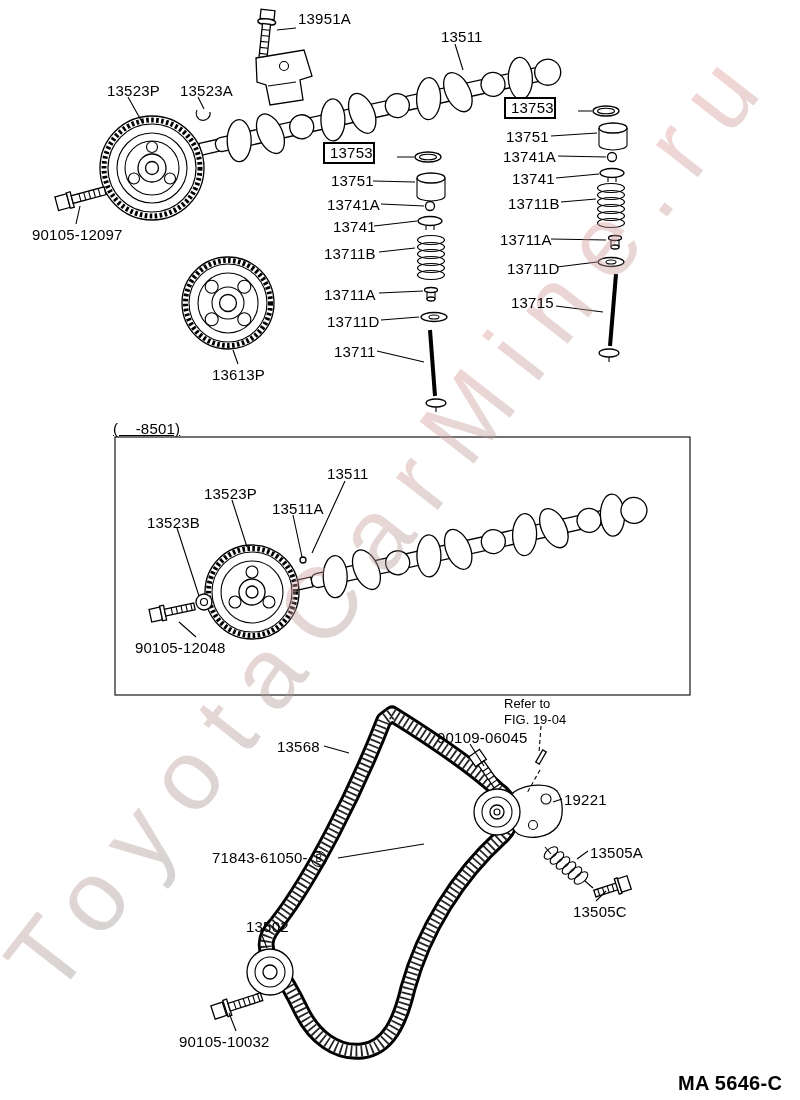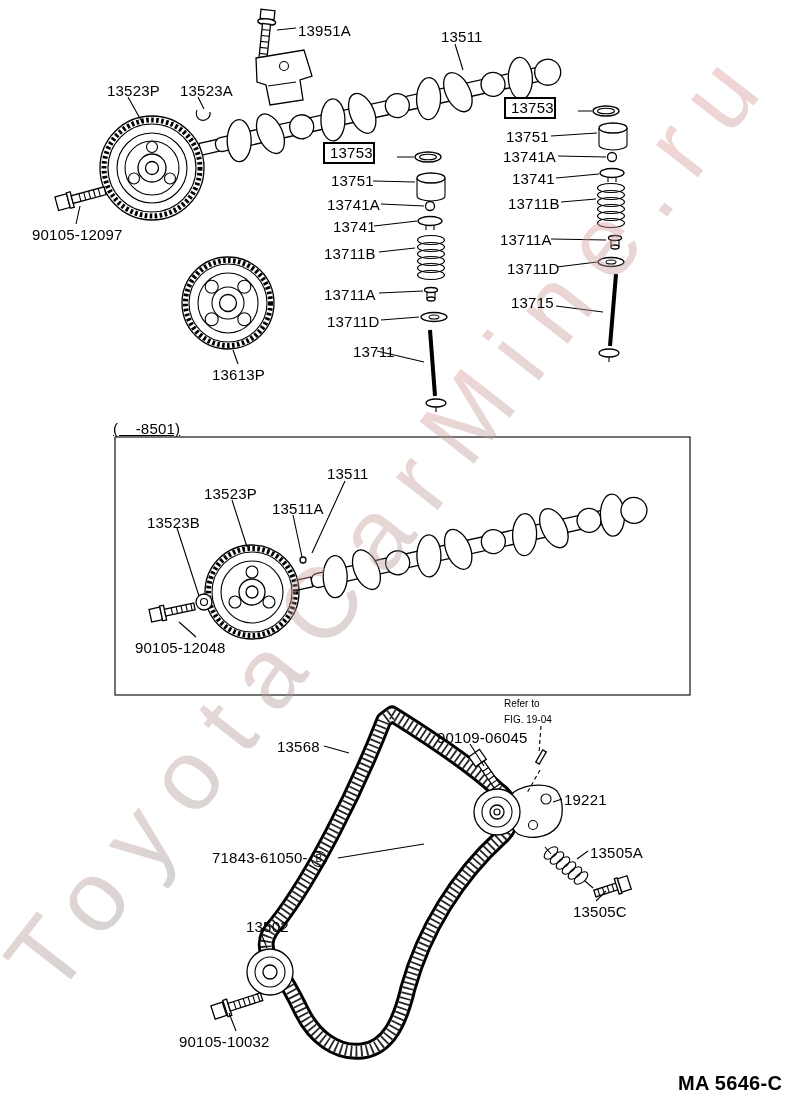--- a/index.html
+++ b/index.html
@@ -5,21 +5,21 @@
   html,body{margin:0;padding:0;background:#fff;}
   .page{position:relative;width:800px;height:1100px;background:#fff;overflow:hidden;
         font-family:"Liberation Sans",sans-serif;color:#000;}
   svg.art{position:absolute;left:0;top:0;}
   .lbl{position:absolute;font-size:15px;line-height:17px;letter-spacing:.2px;white-space:nowrap;z-index:5;}
   .pre{white-space:pre;text-decoration:underline;}
   .boxed{border:2.6px solid #000;padding:0 0 1px 5px;background:#fff;}
   .badge{display:inline-block;width:14px;height:14px;border:1.3px solid #000;border-radius:50%;
          font-size:10px;line-height:14px;text-align:center;vertical-align:1px;margin-left:3px;}
   .code{position:absolute;font-size:20px;font-weight:bold;letter-spacing:.3px;z-index:5;}
-  .note{position:absolute;font-size:10px;line-height:16px;z-index:5;}
+  .note{position:absolute;font-size:13px;line-height:16px;z-index:5;}
   .shape{fill:#fff;stroke:#000;stroke-width:1.3;}
   .ln{fill:none;stroke:#000;stroke-width:1.1;}
   .teeth{fill:none;stroke:#000;stroke-width:5;stroke-dasharray:2.6 2.4;}
   .lead{stroke:#000;stroke-width:1.1;}
   .dash{stroke-dasharray:4 3;}
   .beltEdge{fill:none;stroke:#000;stroke-width:17;stroke-linejoin:round;}
   .beltIn{fill:none;stroke:#fff;stroke-width:11;stroke-linejoin:round;}
   .beltTeeth{fill:none;stroke:#000;stroke-width:11;stroke-dasharray:1.8 3.4;opacity:.85;}
 </style>
 </head>
@@ -247,34 +247,34 @@
       <path class="lead" d="M397,157 L414,157 M373,181 L415,182 M381,204 L424,206 M374,226 L417,221 M379,252 L415,248 M379,293 L423,291 M381,320 L419,317 M377,351 L424,362"></path>
       <path class="lead" d="M578,111 L592,111 M551,136 L597,133 M558,156 L606,157 M556,178 L599,174 M561,202 L596,199 M551,239 L606,240 M557,267 L597,262 M556,306 L603,312"></path>
       <path class="lead" d="M345,481 L312,553 M232,500 L247,547 M293,515 L302,557 M177,528 L199,596 M196,637 L179,622"></path>
       <path class="lead" d="M324,746 L349,753 M470,744 L484,766 M562,799 L553,802 M338,858 L424,844 M588,851 L577,859 M596,901 L606,891 M261,933 L267,948 M236,1031 L229,1013"></path>
       <path class="lead dash" d="M541,726 L539,753 M540,770 L527,793"></path>
     </g>
 
     <text transform="translate(55,1000) rotate(-52)" font-size="100" textLength="1150" font-family="'Liberation Sans', sans-serif" fill="url(#wm)" fill-opacity="0.4">ToyotaCarMine.ru</text>
   </svg>
 
-  <div class="lbl" style="left:298px;top:22px">13951A</div>
+  <div class="lbl" style="left:298px;top:10px">13951A</div>
   <div class="lbl" style="left:441px;top:28px">13511</div>
   <div class="lbl" style="left:107px;top:82px">13523P</div>
   <div class="lbl" style="left:180px;top:82px">13523A</div>
   <div class="lbl" style="left:32px;top:226px">90105-12097</div>
 
   <div class="lbl boxed" style="left:323px;top:142px">13753</div>
   <div class="lbl" style="left:331px;top:172px">13751</div>
   <div class="lbl" style="left:327px;top:196px">13741A</div>
   <div class="lbl" style="left:333px;top:218px">13741</div>
   <div class="lbl" style="left:324px;top:245px">13711B</div>
   <div class="lbl" style="left:324px;top:286px">13711A</div>
   <div class="lbl" style="left:327px;top:313px">13711D</div>
-  <div class="lbl" style="left:353px;top:343px">13711</div>
+  <div class="lbl" style="left:334px;top:343px">13711</div>
 
   <div class="lbl boxed" style="left:504px;top:97px">13753</div>
   <div class="lbl" style="left:506px;top:128px">13751</div>
   <div class="lbl" style="left:503px;top:148px">13741A</div>
   <div class="lbl" style="left:512px;top:170px">13741</div>
   <div class="lbl" style="left:508px;top:195px">13711B</div>
   <div class="lbl" style="left:500px;top:231px">13711A</div>
   <div class="lbl" style="left:507px;top:260px">13711D</div>
   <div class="lbl" style="left:511px;top:294px">13715</div>
 

